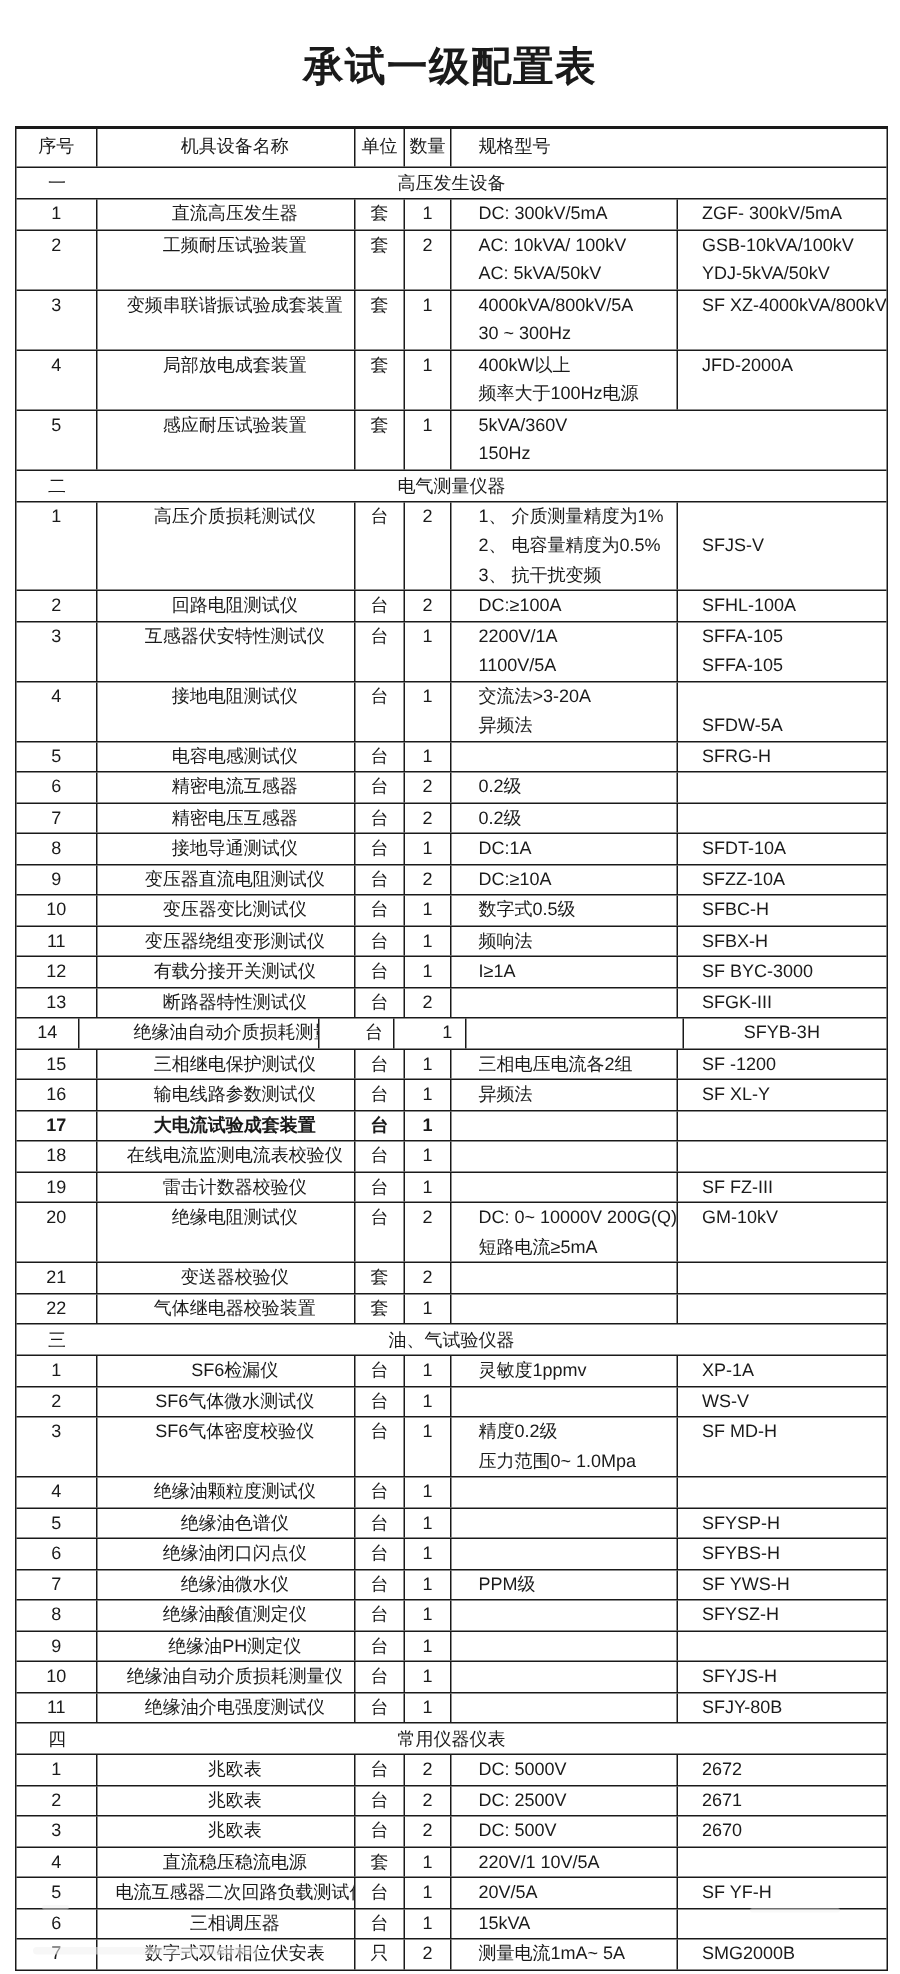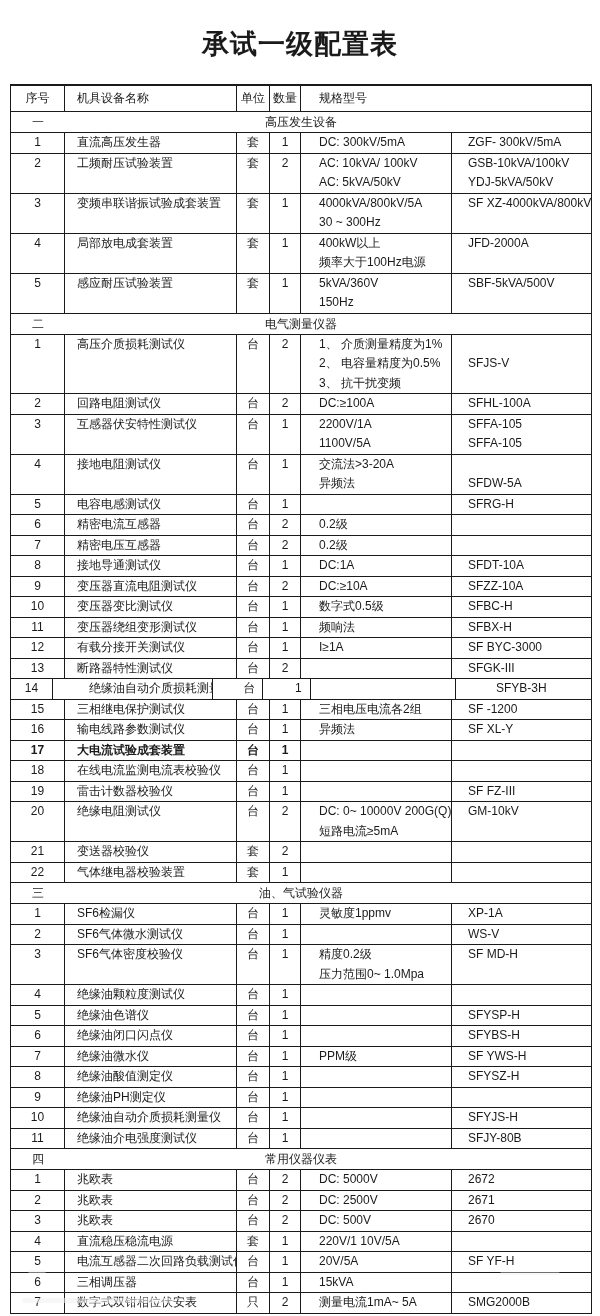--- a/index.html
+++ b/index.html
@@ -15,28 +15,28 @@
   .cfg-table{
     position:absolute;left:10px;top:84px;width:580px;
     border:1px solid #1a1a1a;border-top-width:2px;
     font-size:12px;box-sizing:content-box;
   }
   .t-row{display:flex;border-bottom:1px solid #1a1a1a;align-items:stretch;}
   .t-row:last-child{border-bottom:none;}
   .cell{border-right:1px solid #1a1a1a;box-sizing:border-box;overflow:hidden;white-space:nowrap;}
   .cell:last-child{border-right:none;}
   .c-no{width:54px;text-align:center;}
-  .c-name{width:172px;padding-left:12px;text-align:left;}
+  .c-name{width:172px;padding-left:12px;text-align:center;}
   .c-unit{width:33px;text-align:center;}
   .c-qty{width:31px;text-align:center;}
   .c-spec{width:151px;padding-left:18px;text-align:left;}
   .c-model{width:139px;padding-left:16px;text-align:left;}
   .tline{height:19.5px;line-height:19.5px;}
   .head-row{height:25px;}
-  .head-row .cell{line-height:25px;font-weight:400;}
+  .head-row .cell{line-height:25px;font-weight:400;font-family:Liberation Mono, monospace;}
   .head-row .c-spec{padding-left:20px;}
   .head-row .c-model{padding-left:18px;}
   .section-row{position:relative;height:20px;line-height:20px;}
   .section-index{position:absolute;left:0;top:0;width:54px;text-align:center;}
   .section-title{position:absolute;left:0;right:0;top:0;text-align:center;}
   .scan-artifact{position:absolute;background:#f0f0f0;border-radius:3px;}
   .sa1{left:22px;top:1298px;width:150px;height:5px;opacity:.55;}
   .sa2{left:28px;top:1270px;width:18px;height:3px;opacity:.45;}
   .sa3{left:500px;top:1272px;width:60px;height:3px;opacity:.4;}
 </style>
@@ -151,23 +151,20 @@
       <div class="cell c-unit">
         <div class="tline">套</div>
       </div>
       <div class="cell c-qty">
         <div class="tline">1</div>
       </div>
       <div class="cell c-spec">
         <div class="tline">5kVA/360V</div>
         <div class="tline">150Hz</div>
       </div>
-      <div class="cell c-model">
-        <div class="tline">SBF-5kVA/500V</div>
-      </div>
     </div>
     <div class="t-row section-row">
       <div class="section-index">二</div>
       <div class="section-title">电气测量仪器</div>
     </div>
     <div class="t-row" style="min-height: 58.5px;">
       <div class="cell c-no">
         <div class="tline">1</div>
       </div>
       <div class="cell c-name">

